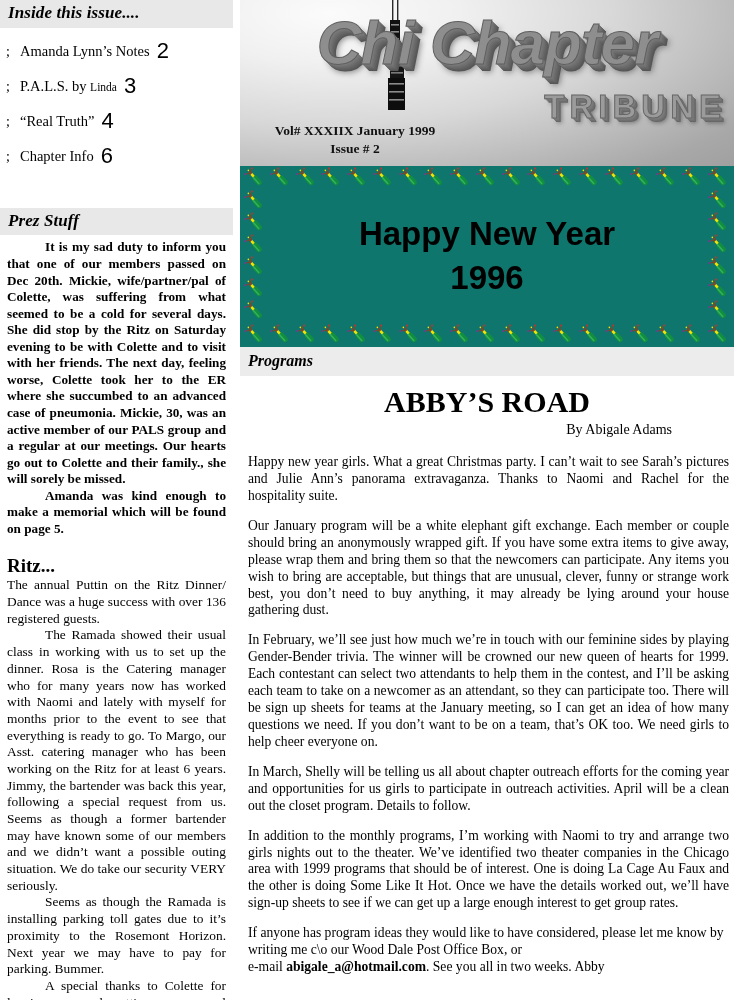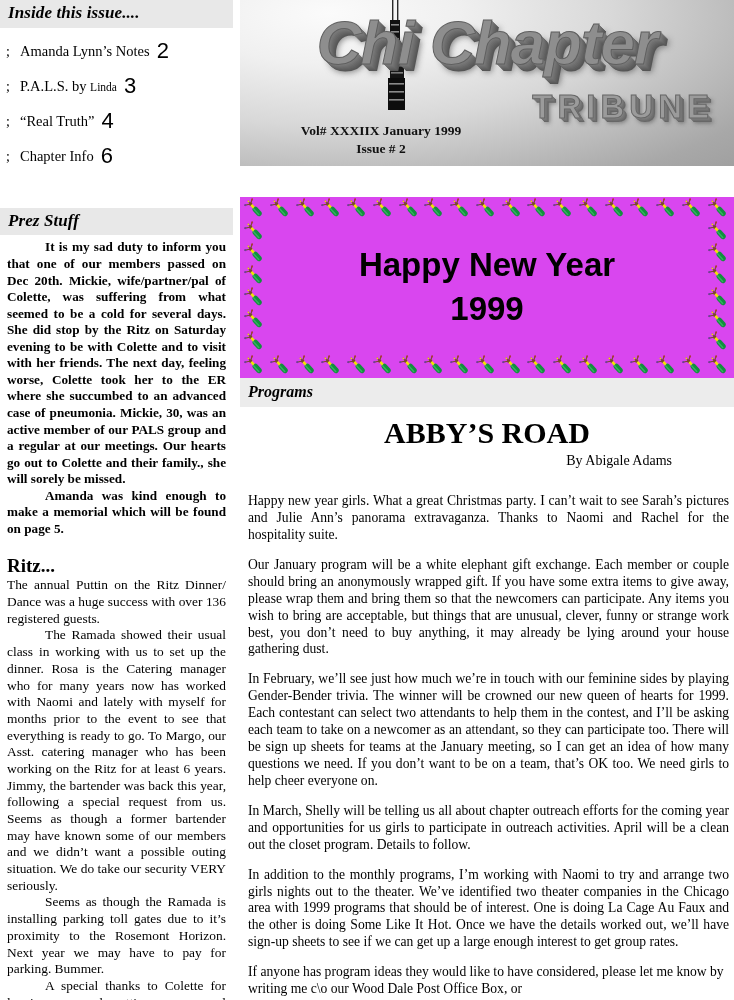--- a/index.html
+++ b/index.html
@@ -148,53 +148,52 @@
     letter-spacing: -1px;
     color: #8e8e8e;
     text-shadow:
       1px 1px 0 #7a7a7a, 2px 2px 0 #747474, 3px 3px 0 #6e6e6e,
       4px 4px 0 #686868, 5px 5px 0 #626262, 6px 6px 0 #5c5c5c,
       7px 7px 0 #565656, 8px 8px 6px rgba(40,40,40,0.55);
     -webkit-text-stroke: 1px #5f5f5f;
   }
   .mast-sub {
     position: absolute;
-    right: 20px;
+    right: 8px;
     top: 88px;
     font-family: "Liberation Sans", sans-serif;
     font-weight: bold;
     font-size: 33px;
     letter-spacing: 5px;
     color: #9b9b9b;
     text-shadow:
       1px 1px 0 #7f7f7f, 2px 2px 0 #777777, 3px 3px 0 #6f6f6f,
       4px 4px 0 #676767, 5px 5px 4px rgba(40,40,40,0.5);
     -webkit-text-stroke: 1px #666666;
   }
   .mast-volume {
     position: absolute;
-    left: 26px;
+    left: 0;
     top: 122px;
     width: 230px;
     text-align: center;
     font-family: "Liberation Serif", serif;
     font-weight: bold;
     font-size: 13.5px;
     line-height: 1.35;
     color: #111111;
   }
 
   
   .banner {
     position: relative;
     width: 494px;
     height: 181px;
-    background: #d946ef;
+    background: #0f766e;
     overflow: hidden;
-    margin-top: 31px;
   }
   .banner-text {
     position: absolute;
     left: 0;
     top: 46px;
     width: 494px;
     text-align: center;
     font-family: "Liberation Sans", sans-serif;
     font-weight: bold;
     font-size: 33px;
@@ -239,21 +238,21 @@
     font-size: 14px;
     padding-right: 62px;
     margin-top: 5px;
   }
   .article-body {
     padding: 0 5px 0 8px;
     font-size: 13.6px;
     line-height: 1.245;
     text-align: justify;
     text-justify: inter-word;
-    margin-top: 24px;
+    margin-top: 16px;
   }
   .article-body p {
     margin: 0 0 13px 0;
   }
   .article-body p:last-child {
     margin-bottom: 0;
   }
   .article-body .nojust {
     text-align: left;
   }
@@ -948,21 +947,21 @@
               <path d="M11 4 L6.5 1.5 M12 3.2 L12.4 0.6 M13.2 4 L17 1.8" stroke="#7a4a2a" stroke-width="1.2" fill="none" stroke-linecap="round"></path>
               <circle cx="7" cy="1.8" r="1.1" fill="#6a3fa0"></circle>
               <circle cx="16.6" cy="2.1" r="1.1" fill="#b03a3a"></circle>
               <circle cx="12.2" cy="0.9" r="0.9" fill="#f2e500"></circle>
             </g>
           </svg>
         </div>
 
       <div class="banner-text">
         <div>Happy New Year</div>
-        <div>1999</div>
+        <div>1996</div>
       </div>
     </div>
 
     <div class="programs-bar">Programs</div>
 
     <div class="article-title">ABBY’S ROAD</div>
     <div class="article-byline">By Abigale Adams</div>
 
     <div class="article-body">
       <p>Happy new year girls.  What a great Christmas party.  I can’t wait to see Sarah’s pictures and Julie Ann’s panorama extravaganza.  Thanks to Naomi and Rachel for the hospitality suite.</p>

